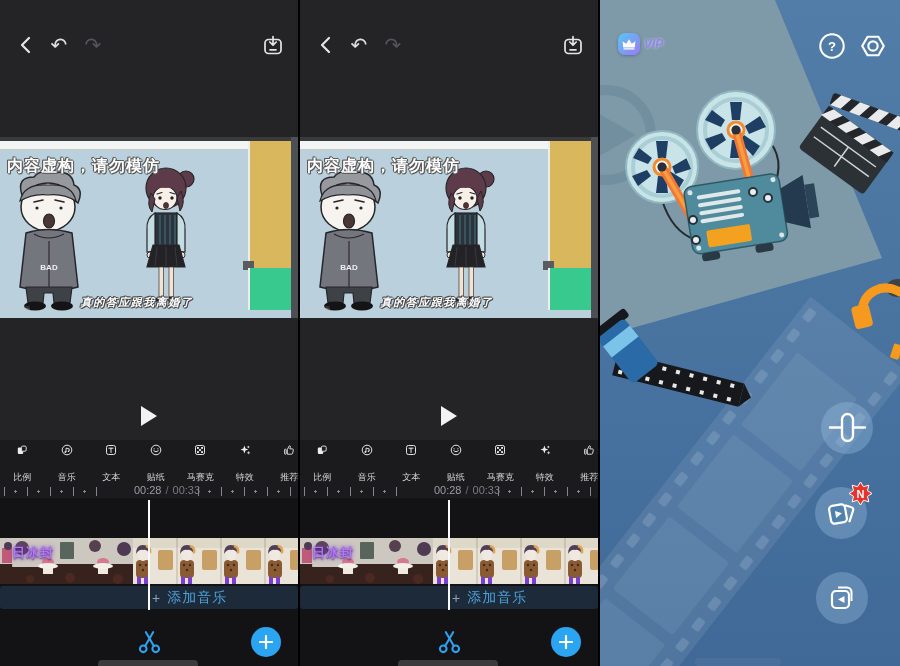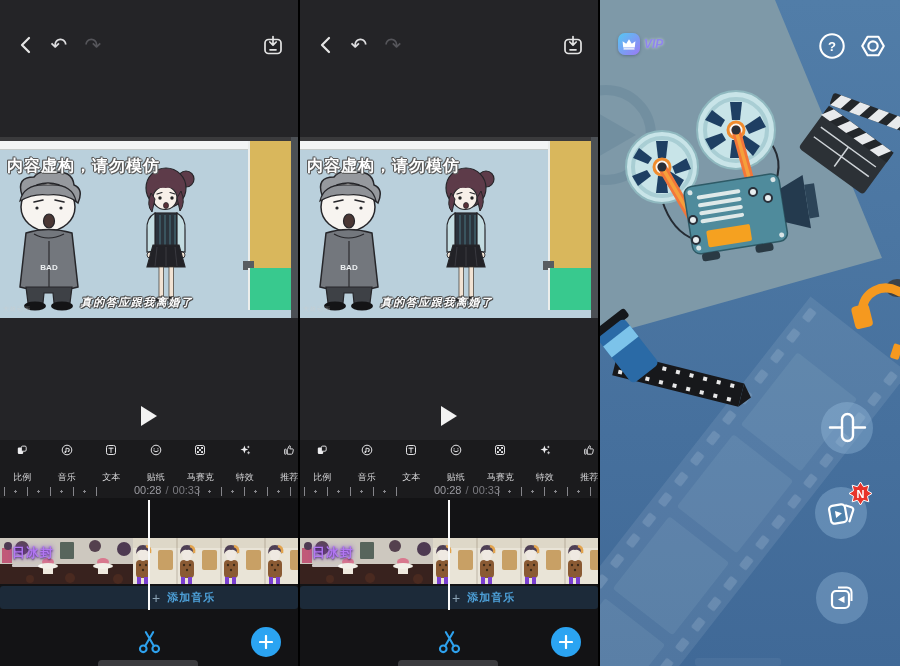--- a/index.html
+++ b/index.html
@@ -58,21 +58,21 @@
 
   
   .tlzone{position:absolute;top:498px;left:0;right:0;bottom:0;background:#131315;}
   .strip{position:absolute;top:40px;left:0;width:298px;height:46px;}
   .clipcap{position:absolute;top:46px;left:2px;font-size:13px;font-weight:700;color:#b277f2;letter-spacing:1px;z-index:4;
     text-shadow:0 0 5px #7b2fe0,0 1px 2px rgba(0,0,0,.7);margin-left:10px;}
   .clipcap i{display:block;width:30px;height:3px;background:rgba(255,255,255,.75);margin-top:2px;border-radius:1px;}
   .musicbar{position:absolute;top:88px;left:0;width:298px;height:23px;background:#1c2a39;border-radius:3px;}
   .musicbar .inner{position:absolute;left:152px;top:0;height:100%;display:flex;align-items:center;gap:7px;}
   .musicbar .plus{color:#8ba3b5;font-size:14px;line-height:1;}
-  .musicbar .mlabel{color:#4da0d8;font-size:11px;letter-spacing:1px;font-weight:bold;}
+  .musicbar .mlabel{color:#4da0d8;font-size:14px;letter-spacing:1px;}
   .playhead{position:absolute;top:2px;left:148px;width:2px;height:110px;background:#fafafa;z-index:6;}
   .split-btn{position:absolute;left:136px;top:130px;width:27px;height:27px;background:none;border:none;padding:0;}
   .add-btn{position:absolute;left:251px;top:129px;width:30px;height:30px;border-radius:50%;background:#2ba4f2;border:none;display:flex;align-items:center;justify-content:center;padding:0;}
   .handle{position:absolute;bottom:0;left:98px;width:100px;height:6px;background:#3b3b3e;border-radius:4px 4px 0 0;}
 
   
   .panel-bg{position:absolute;top:0;left:0;}
   .vip{position:absolute;left:18px;top:33px;display:flex;align-items:center;gap:4px;background:none;border:none;padding:0;}
   .vip-box{width:22px;height:22px;border-radius:7px;background:linear-gradient(135deg,#55c8f2,#9b79f5);display:flex;align-items:center;justify-content:center;box-shadow:0 1px 3px rgba(30,40,80,.35);}
   .vip-text{font-size:12px;font-weight:700;font-style:italic;color:#8f85ee;text-shadow:0 0 3px rgba(255,255,255,.6);}

